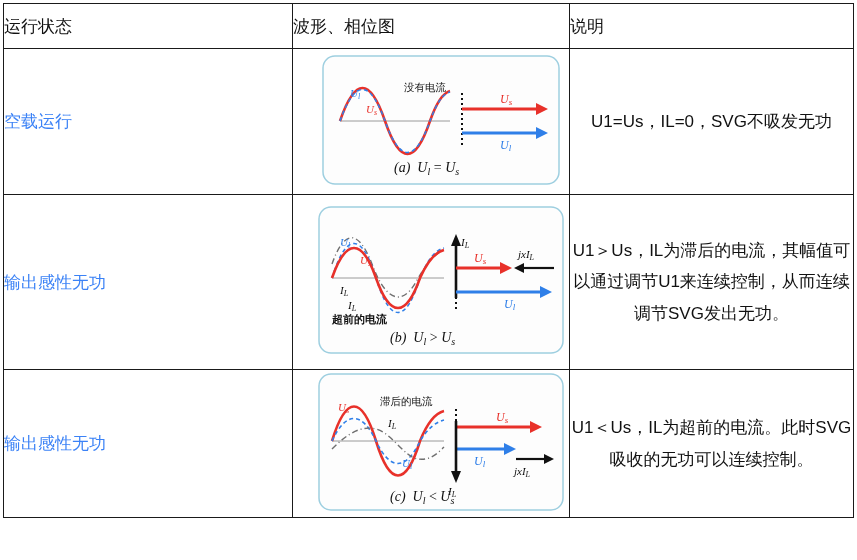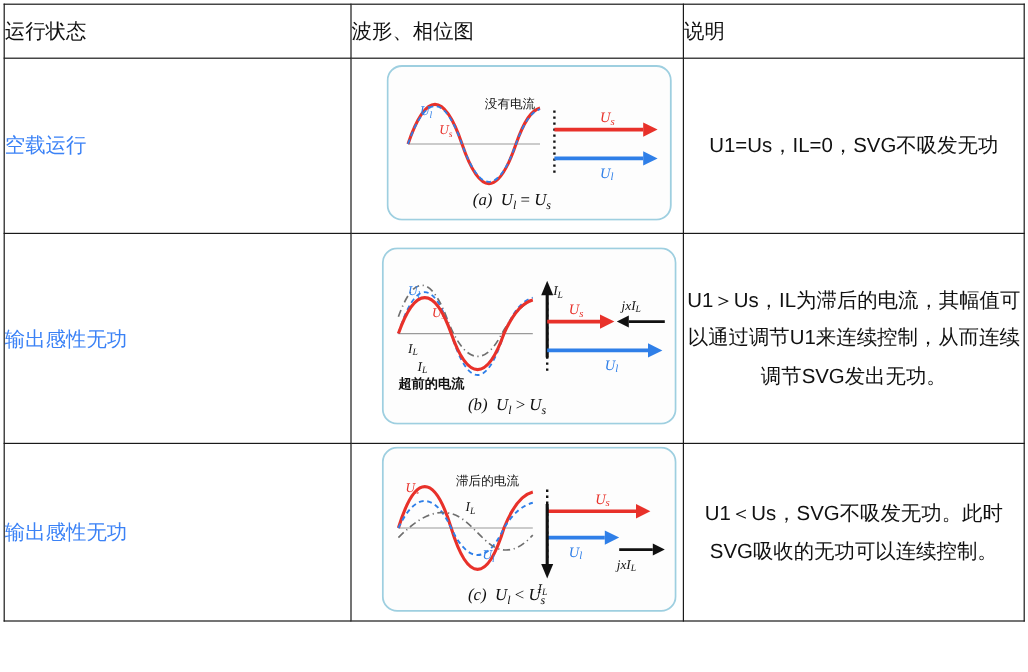--- a/index.html
+++ b/index.html
@@ -213,18 +213,18 @@
               <line x1="198" y1="86" x2="226" y2="86" stroke="#111" stroke-width="2.2"></line>
               <polygon points="226,81 236,86 226,91" fill="#111"></polygon>
               <text x="196" y="102" font-family="Liberation Serif, serif" font-style="italic" font-size="11" fill="#111">jxI<tspan font-size="8" dy="2">L</tspan></text>
 
               <text x="72" y="128" font-family="Liberation Serif, serif" font-size="14" fill="#111">
                 <tspan font-style="italic">(c)</tspan><tspan>&nbsp;&nbsp;</tspan><tspan font-style="italic">U</tspan><tspan font-size="10" dy="3" font-style="italic">l</tspan><tspan dy="-3"> &lt; </tspan><tspan font-style="italic">U</tspan><tspan font-size="10" dy="3" font-style="italic">s</tspan>
               </text>
             </svg>
           </div>
         </td>
-        <td class="desc-cell">U1＜Us，SVG不吸发无功。此时SVG吸收的无功可以连续控制。</td>
+        <td class="desc-cell">U1＜Us，IL为超前的电流。此时SVG吸收的无功可以连续控制。</td>
       </tr>
 
     </tbody>
   </table>
 </div>
 
 </body></html>

